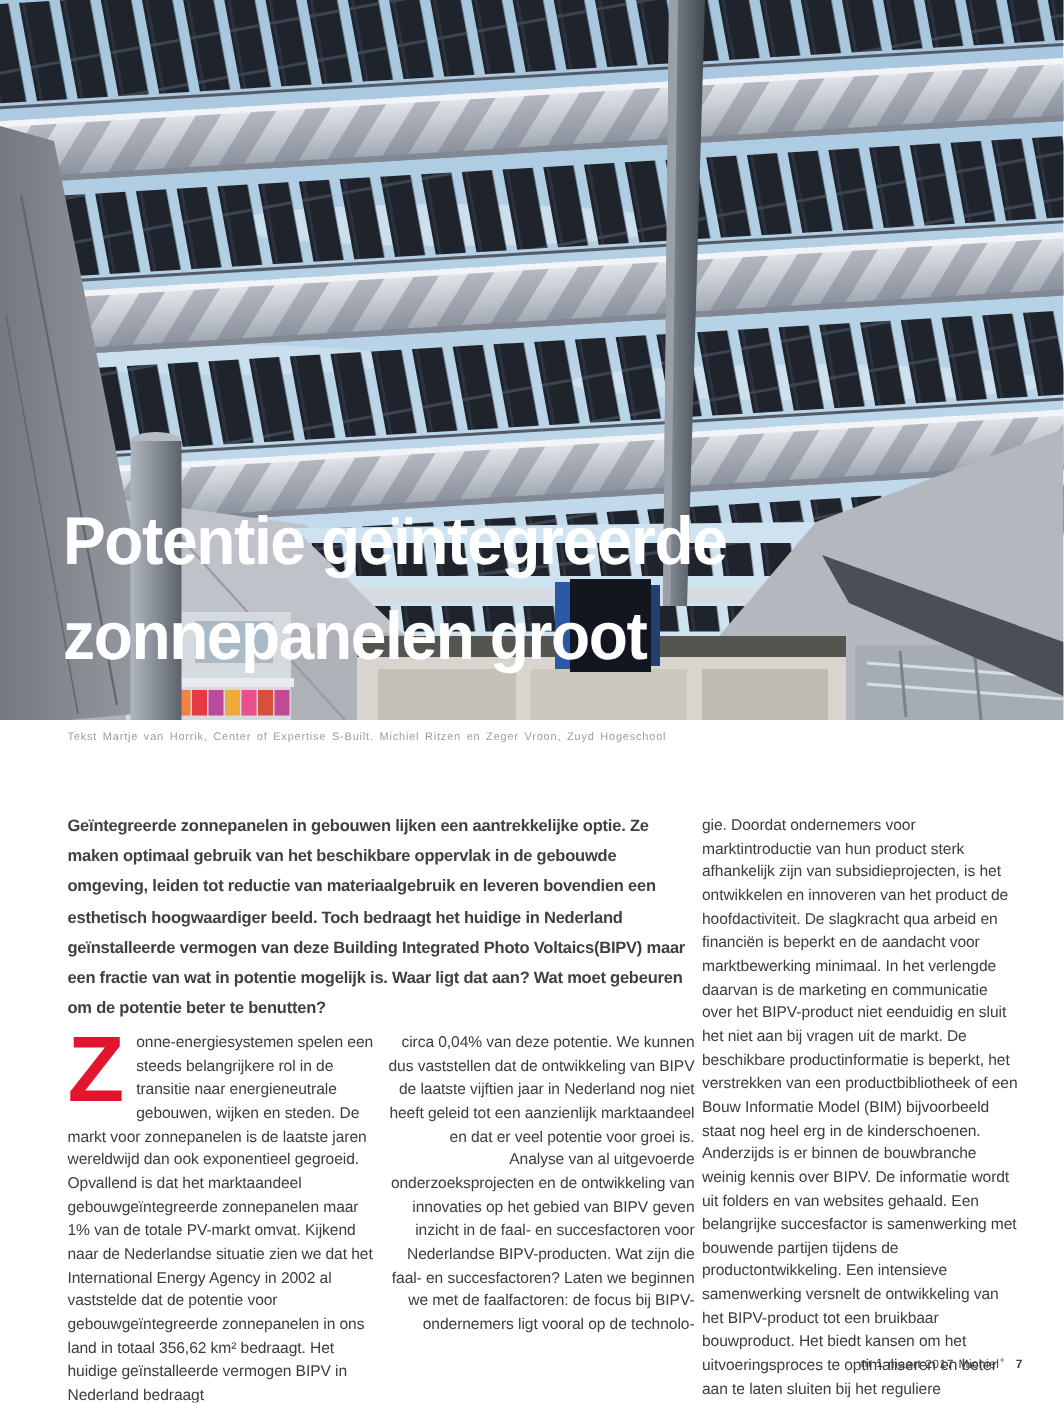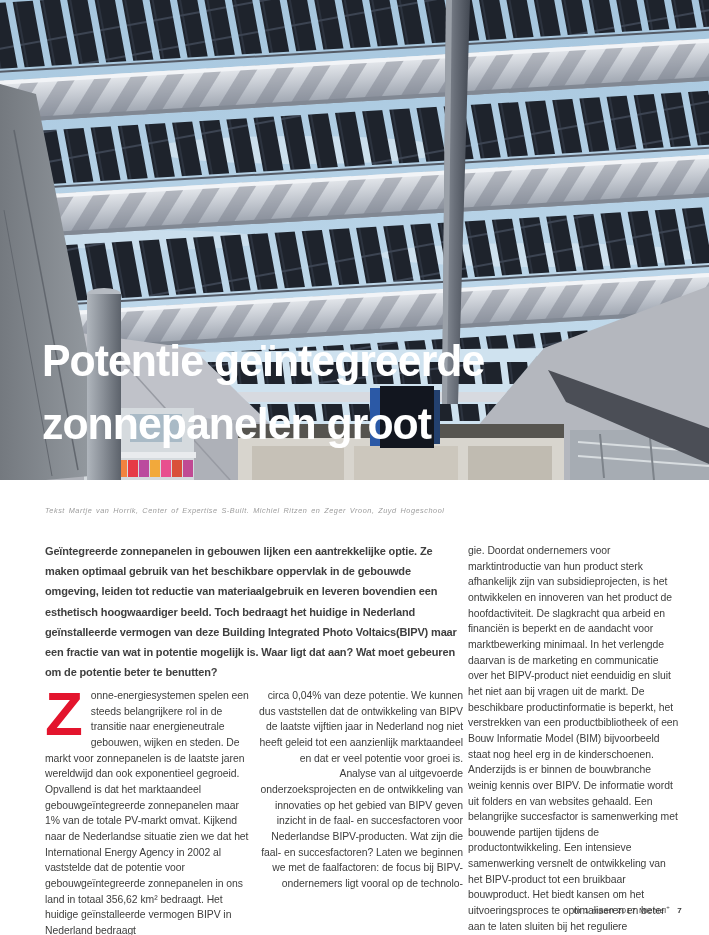--- a/index.html
+++ b/index.html
@@ -13,21 +13,21 @@
   .headline{
     position:absolute;left:42px;top:329px;margin:0;z-index:5;
     color:#ffffff;font-weight:bold;font-size:45px;line-height:63px;
     letter-spacing:-1px;transform:scaleX(0.95);transform-origin:left top;
     white-space:nowrap;
   }
   .headline span{display:block;}
 
   .byline{
     position:absolute;left:45px;top:486px;z-index:5;
-    font-size:7.3px;font-style:italic;color:#9c9c9c;letter-spacing:0.55px;word-spacing:1.2px;margin-top:20px;
+    font-size:7.3px;color:#9c9c9c;letter-spacing:0.55px;word-spacing:1.2px;
   }
 
   .intro{
     position:absolute;left:45px;top:541px;width:414px;
     font-size:11px;line-height:20.2px;font-weight:bold;color:#404040;letter-spacing:-0.15px;
   }
 
   .col{position:absolute;font-size:10.4px;line-height:15.65px;color:#3d3d3c;letter-spacing:-0.05px;}
   .col p{margin:0;}
   .col1{left:45px;top:688px;width:205px;}

